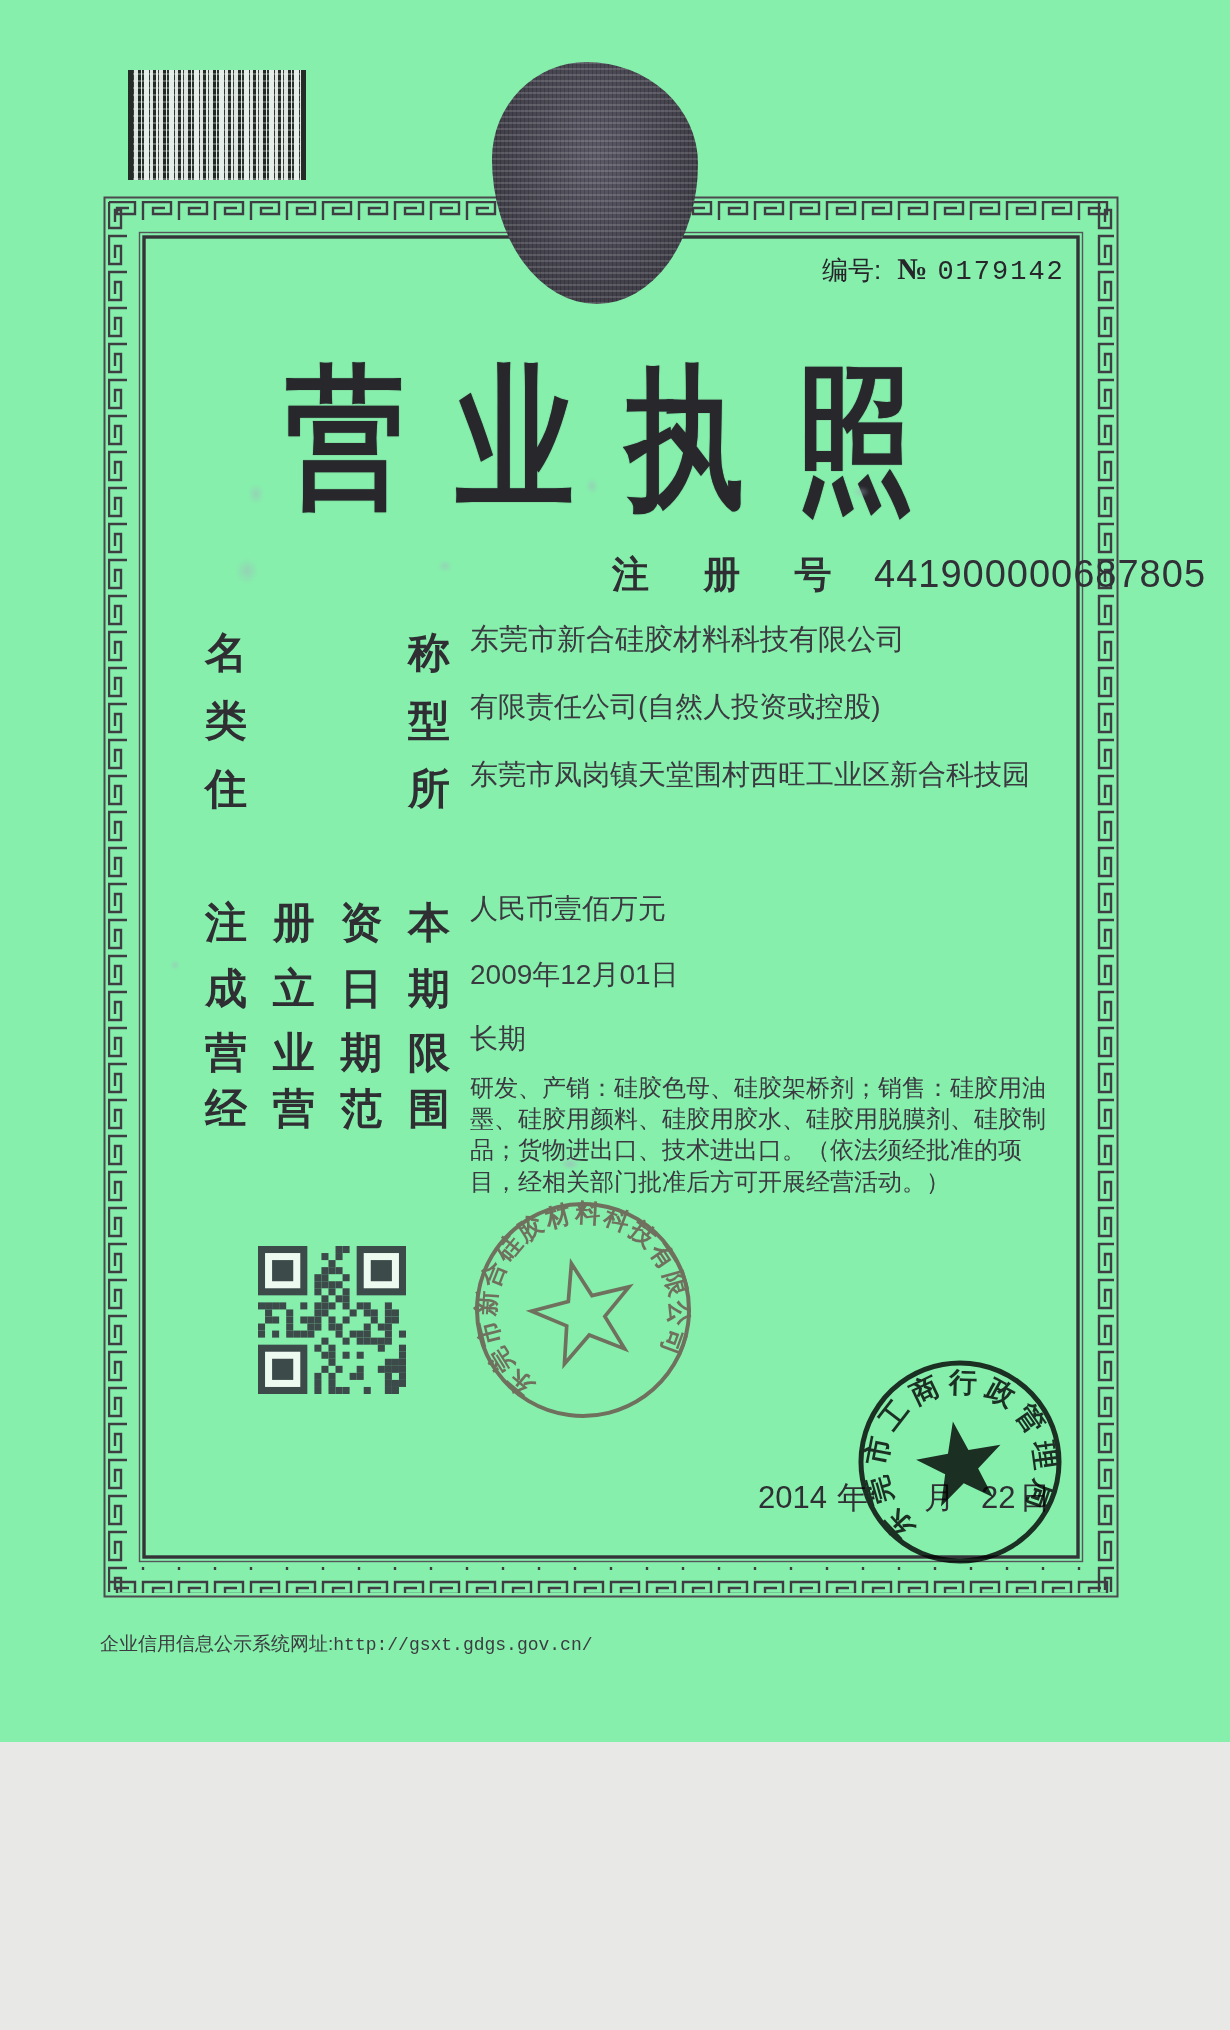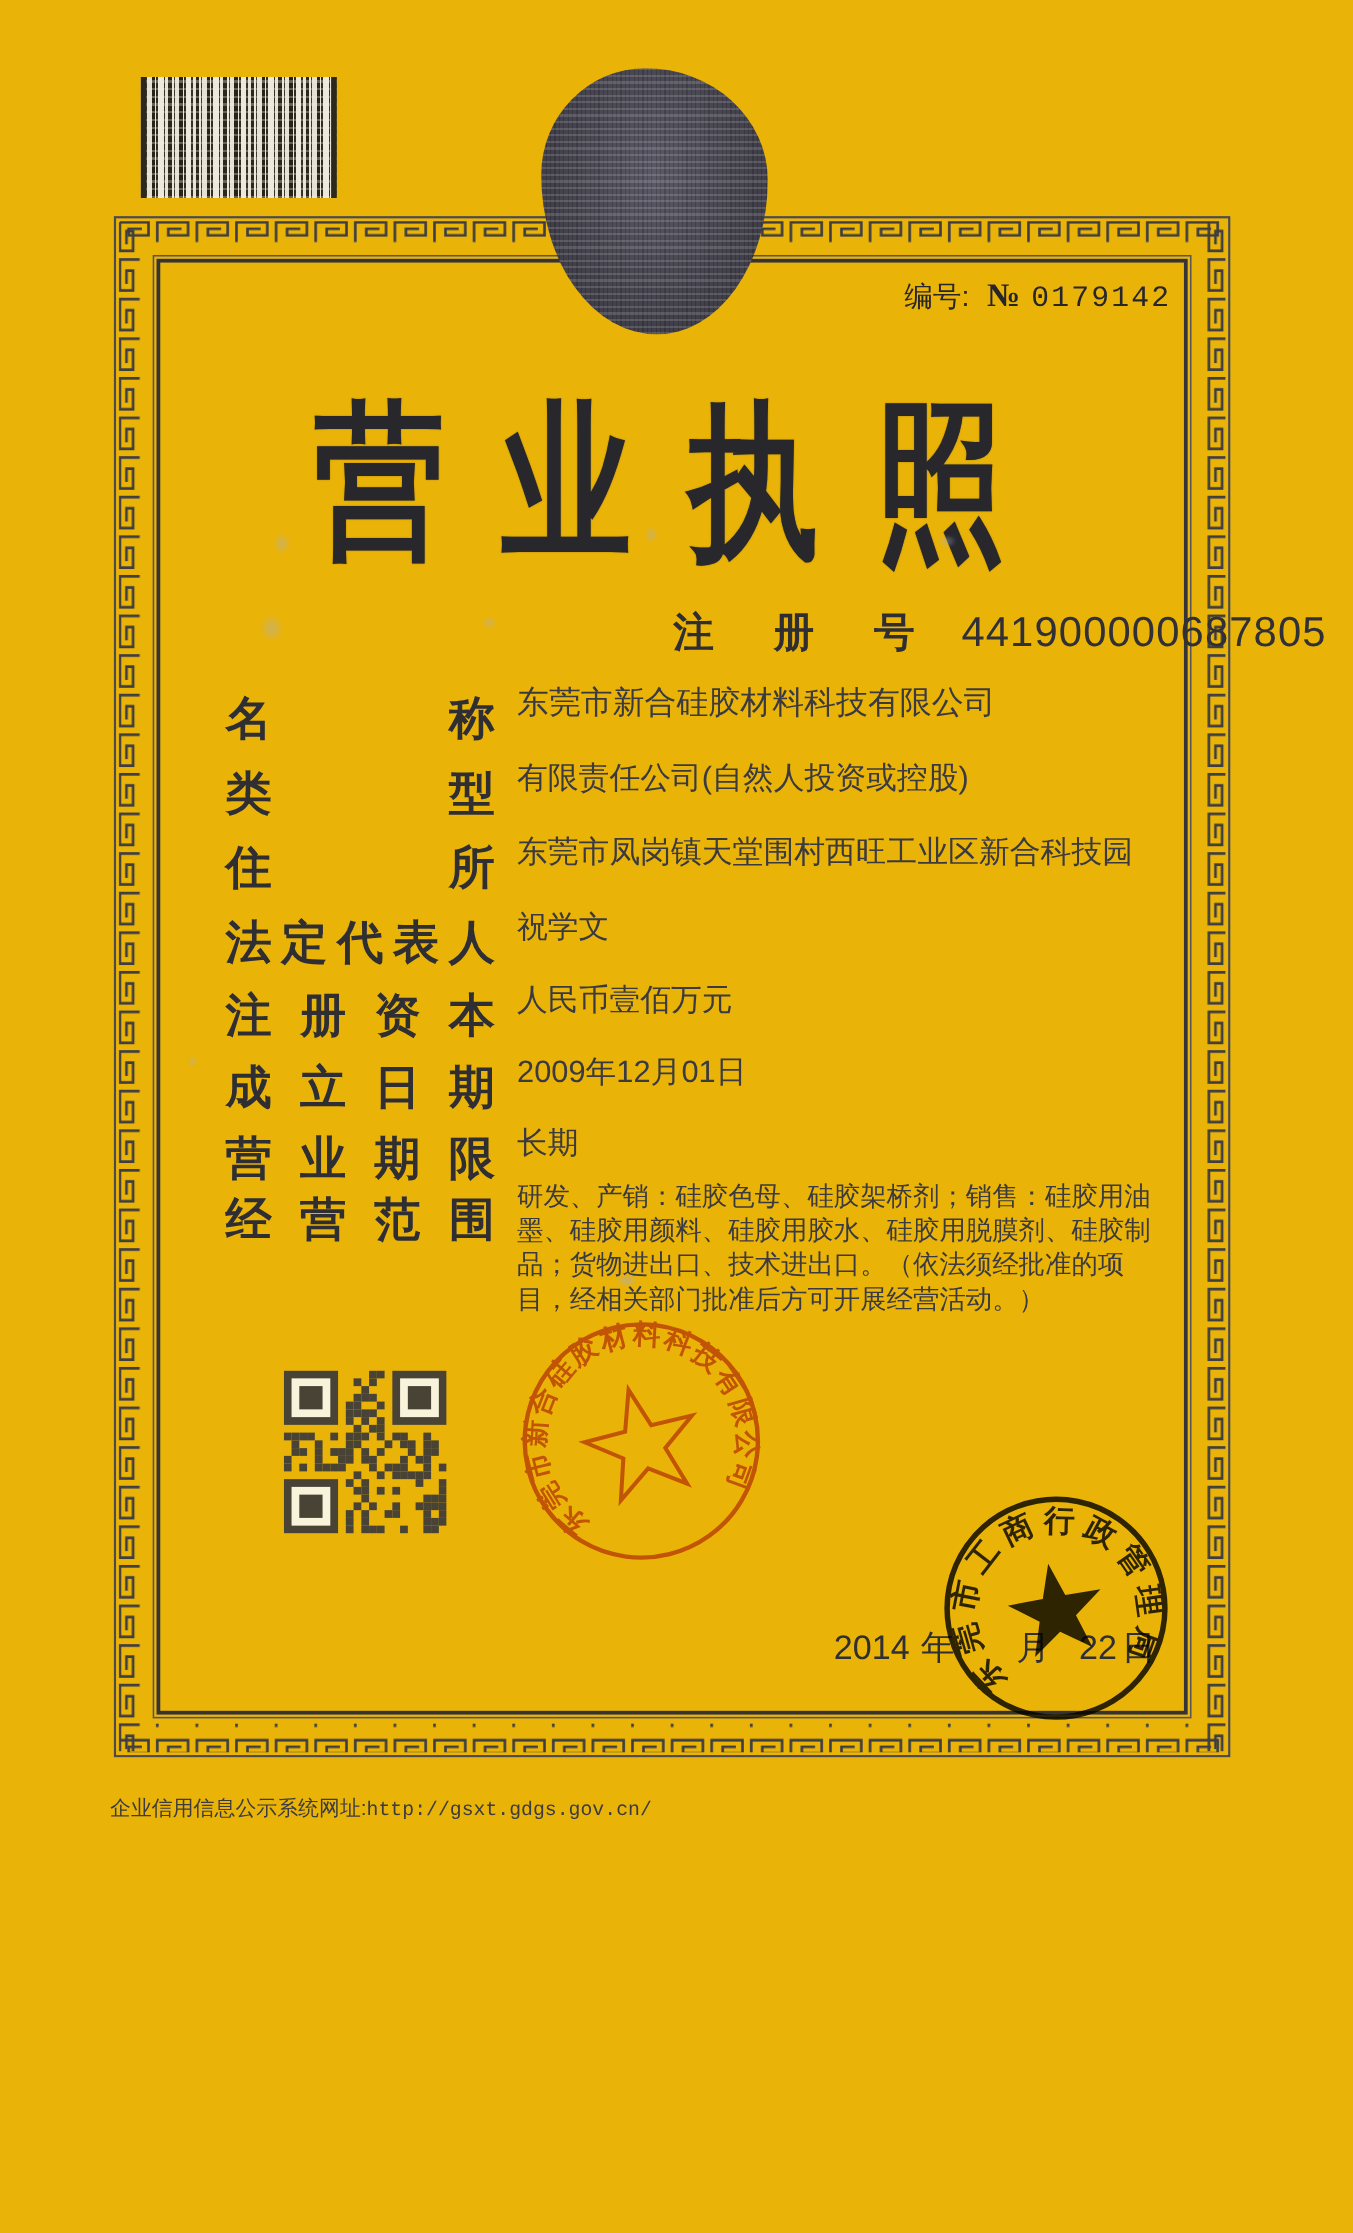--- a/index.html
+++ b/index.html
@@ -1,16 +1,16 @@
 <!DOCTYPE html>
 <html><head>
 <meta charset="utf-8">
 <style>
   html,body{margin:0;padding:0;background:#e8e8e6;}
-  #scan{position:relative;width:1230px;height:2030px;background:#eab308;overflow:hidden;
+  #scan{position:relative;width:1230px;height:1742px;background:#86efac;overflow:hidden;
         font-family:"Liberation Sans",sans-serif;color:#2c2c30;}
   
   .barcode{position:absolute;left:128px;top:70px;width:178px;height:110px;opacity:.93;
     background:
       repeating-linear-gradient(0deg, rgba(255,255,255,.30) 0 2px, transparent 2px 7px),
       repeating-linear-gradient(90deg,#141414 0 3px,#f5f5f5 3px 5px,#2a2a2a 5px 6px,#ededed 6px 10px,
         #101010 10px 13px,#f2f2f2 13px 14px,#1b1b1b 14px 16px,#f7f7f7 16px 21px,#222 21px 22px,#eee 22px 25px);
     filter:blur(.4px) contrast(.92);}
   .barcode:before,.barcode:after{content:"";position:absolute;top:0;bottom:0;width:5px;background:#161616;}
   .barcode:before{left:0;} .barcode:after{right:0;}
@@ -102,23 +102,20 @@
   </div>
 
   <div class="row" style="top:612px">
     <span class="lbl">名称</span><span class="val" style="font-size:29px">东莞市新合硅胶材料科技有限公司</span>
   </div>
   <div class="row" style="top:680px">
     <span class="lbl">类型</span><span class="val">有限责任公司(自然人投资或控股)</span>
   </div>
   <div class="row" style="top:748px">
     <span class="lbl">住所</span><span class="val">东莞市凤岗镇天堂围村西旺工业区新合科技园</span>
-  </div>
-  <div class="row" style="top:816px">
-    <span class="lbl">法定代表人</span><span class="val">祝学文</span>
   </div>
   <div class="row" style="top:882px">
     <span class="lbl">注册资本</span><span class="val">人民币壹佰万元</span>
   </div>
   <div class="row" style="top:948px">
     <span class="lbl">成立日期</span><span class="val">2009年12月01日</span>
   </div>
   <div class="row" style="top:1012px">
     <span class="lbl">营业期限</span><span class="val">长期</span>
   </div>

